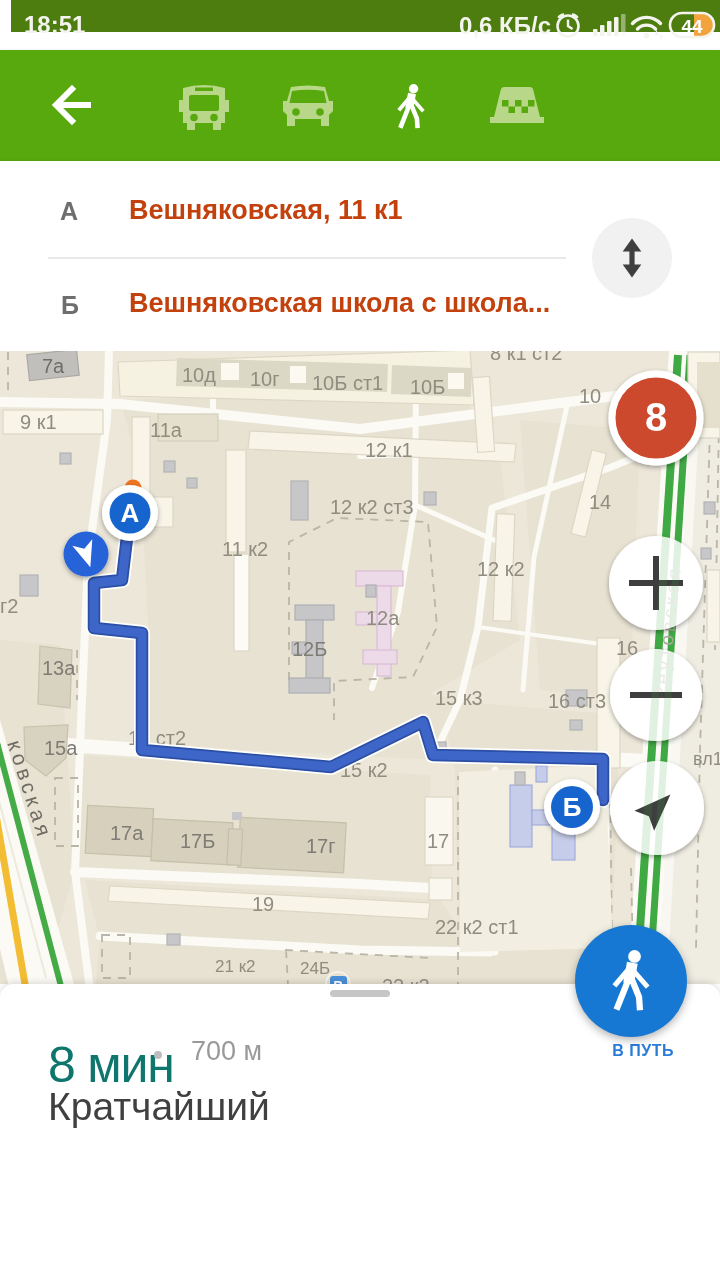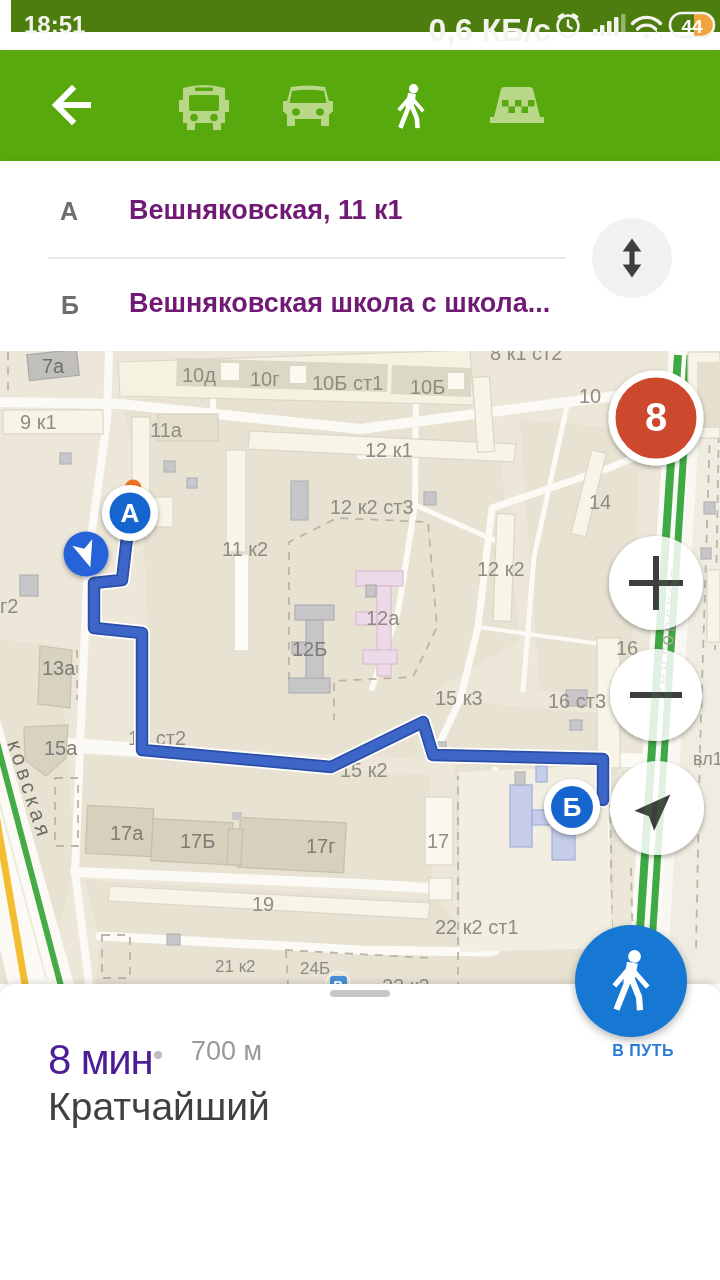--- a/index.html
+++ b/index.html
@@ -3,27 +3,27 @@
 <style>
 html,body{margin:0;padding:0}
 body{width:720px;height:1280px;overflow:hidden;position:relative;font-family:"Liberation Sans",sans-serif;background:#fff}
 .abs{position:absolute}
 #statusbar{left:11px;top:0;width:720px;height:32px;background:#4d7c0f;color:#F4F4EE}
 #header{left:0;top:50px;width:720px;height:111px;background:#58A90D;box-shadow:0 2px 4px rgba(0,0,0,0.25)}
 #inputs{left:0;top:161px;width:720px;height:190px;background:#fff;box-shadow:0 2px 5px rgba(0,0,0,0.25)}
 #mapwrap{left:0;top:351px;width:720px;height:633px;overflow:hidden;background:#c2410c}
 #bottompanel{left:0;top:984px;width:720px;height:296px;background:#fff;border-radius:14px 14px 0 0;box-shadow:0 -2px 6px rgba(0,0,0,0.12)}
 .clock{left:13px;top:11px;font-size:24px;font-weight:bold}
-.netspeed{right:180px;top:12px;font-size:32px;font-weight:bold}
+.netspeed{right:180px;top:12px;font-size:24px;font-weight:bold}
 .ablabel{font-size:25px;font-weight:bold;color:#6E6E6E}
-.rowtext{font-size:27px;font-weight:bold;color:#701a75;white-space:nowrap}
+.rowtext{font-size:27px;font-weight:bold;color:#c2410c;white-space:nowrap}
 #divider{left:48px;top:257px;width:518px;height:2px;background:#E9E9E9}
 #swapbtn{left:592px;top:218px;width:80px;height:80px;border-radius:50%;background:#F1F1F1}
 #fab{left:575px;top:925px;width:112px;height:112px;border-radius:50%;background:#1678D2;box-shadow:0 3px 8px rgba(0,0,0,0.3)}
-#tmin{left:48px;top:1036px;font-size:42px;color:#4c1d95;letter-spacing:-1.2px}
+#tmin{left:48px;top:1036px;font-size:50px;color:#0f766e;letter-spacing:-1.2px}
 #tdist{left:191px;top:1036px;font-size:27px;color:#999999}
 #tdot{left:154px;top:1051px;width:8px;height:8px;border-radius:50%;background:#BDBDBD}
 #tname{left:48px;top:1085px;font-size:39px;color:#404040}
 #tgo{left:0px;top:1042px;width:674px;text-align:right;font-size:16px;font-weight:bold;color:#2B7CD9;letter-spacing:0.5px}
 #handle{left:330px;top:990px;width:60px;height:7px;border-radius:4px;background:#C6C6C6}
 </style></head>
 <body>
 <div class="abs" id="statusbar">
   <div class="abs clock">18:51</div>
   <div class="abs netspeed">0,6 КБ/с</div>

